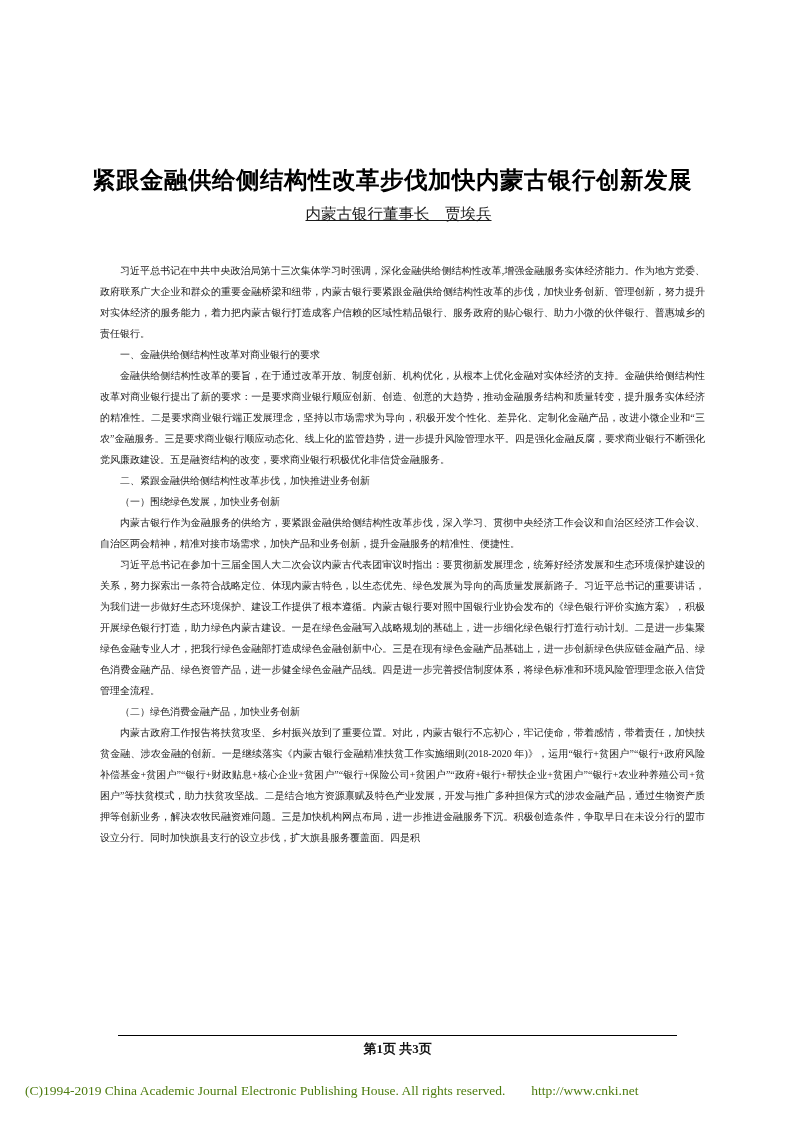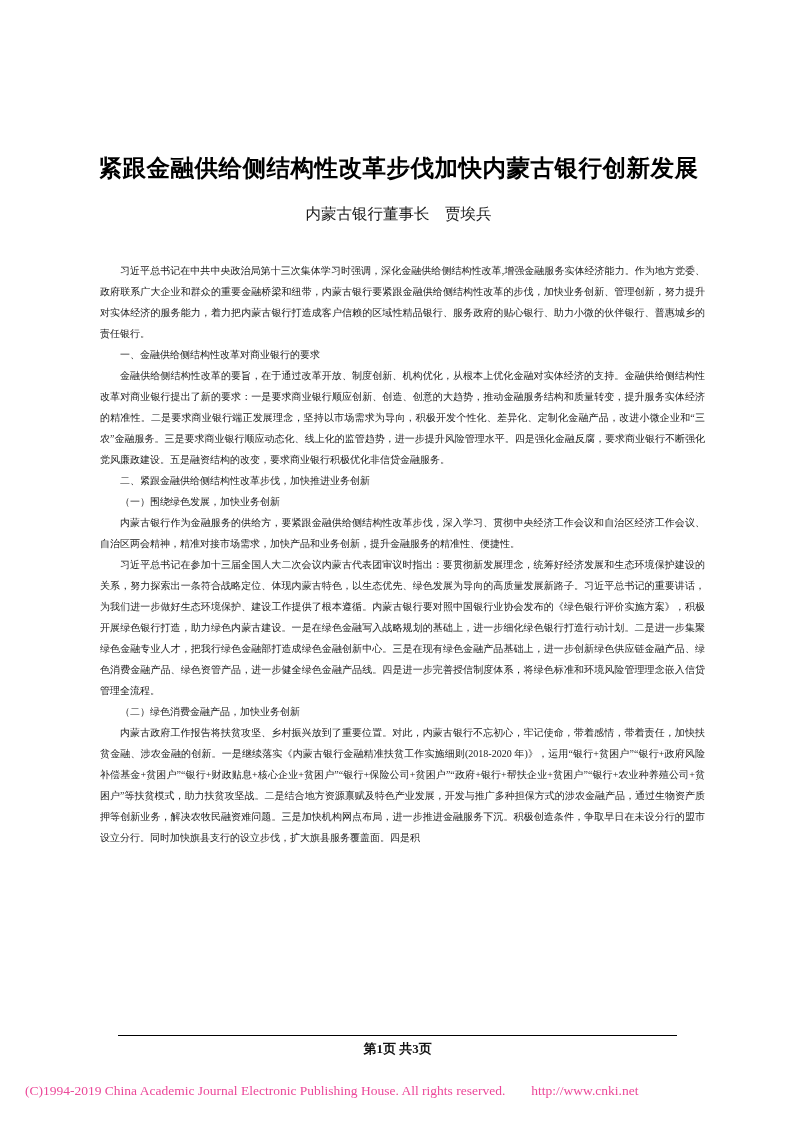--- a/index.html
+++ b/index.html
@@ -13,30 +13,31 @@
   }
   .page { position: absolute; inset: 0; }
 
   .hdr {
     position: absolute; left: 96px; top: 92px; width: 605px;
     font-size: 13.5px; line-height: 21.5px; color: #1a1a1a;
   }
 
   .title {
     position: absolute; left: 80px; top: 150px; width: 637px;
-    margin: 0; text-align: center;
+    margin: 12px; text-align: left;
     font-size: 23.5px; font-weight: bold; line-height: 36px;
     color: #000;
     letter-spacing: 0.5px;
   }
 
   .byline {
     position: absolute; left: 96px; top: 203px; width: 605px;
     text-align: center; font-size: 15.5px; line-height: 22px;
     color: #1a1a1a;
+    text-decoration: underline;
   }
 
   .body-text {
     position: absolute; left: 100px; top: 260px; width: 605px;
     font-size: 10px; line-height: 21px;
     text-align: justify;
   }
   .body-text p { margin: 0; text-indent: 2em; }
 
   .footer-rule {
@@ -44,21 +45,21 @@
     height: 0; border-top: 1.6px solid #000;
   }
   .pagenum {
     position: absolute; left: 118px; top: 1040px; width: 559px;
     text-align: center; font-size: 13px; font-weight: bold;
     color: #111; line-height: 18px;
   }
 
   .copyright {
     position: absolute; left: 25px; top: 1082px; width: 740px;
-    font-size: 13.5px; color: #ec4899; line-height: 18px;
+    font-size: 13.5px; color: #4d7c0f; line-height: 18px;
     white-space: nowrap;
   }
   .copyright .url { margin-left: 26px; }
 </style>
 </head>
 <body>
 
 <div class="page">
 
 

